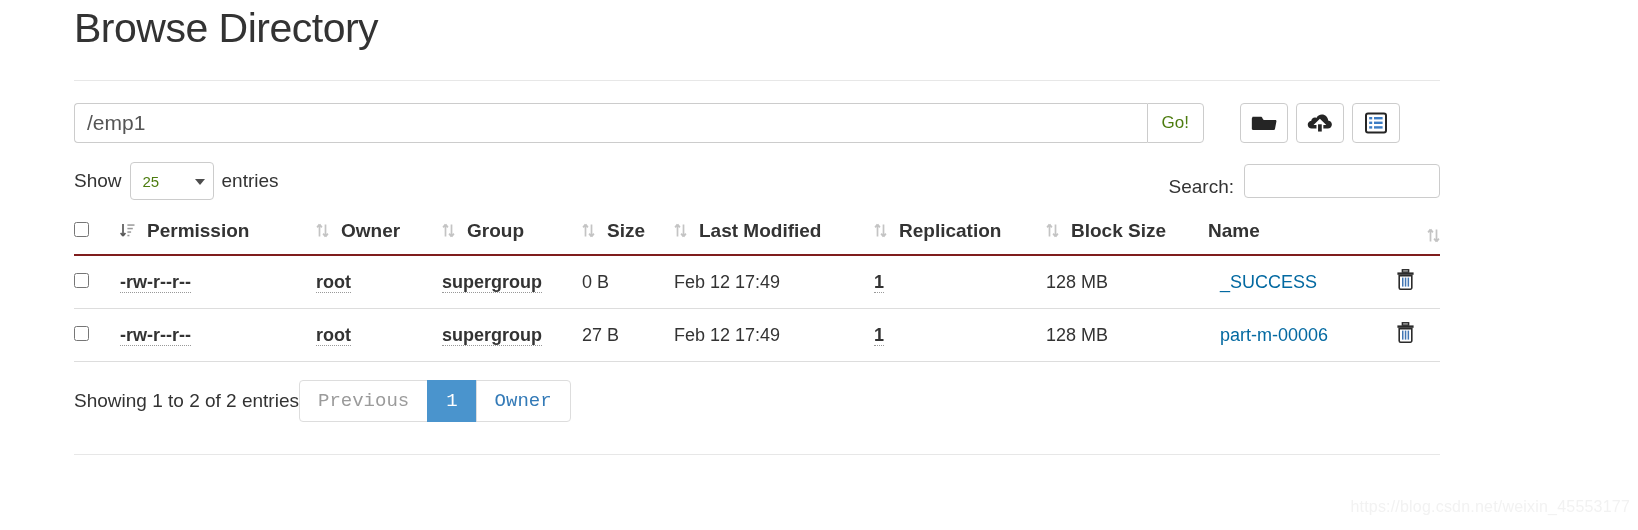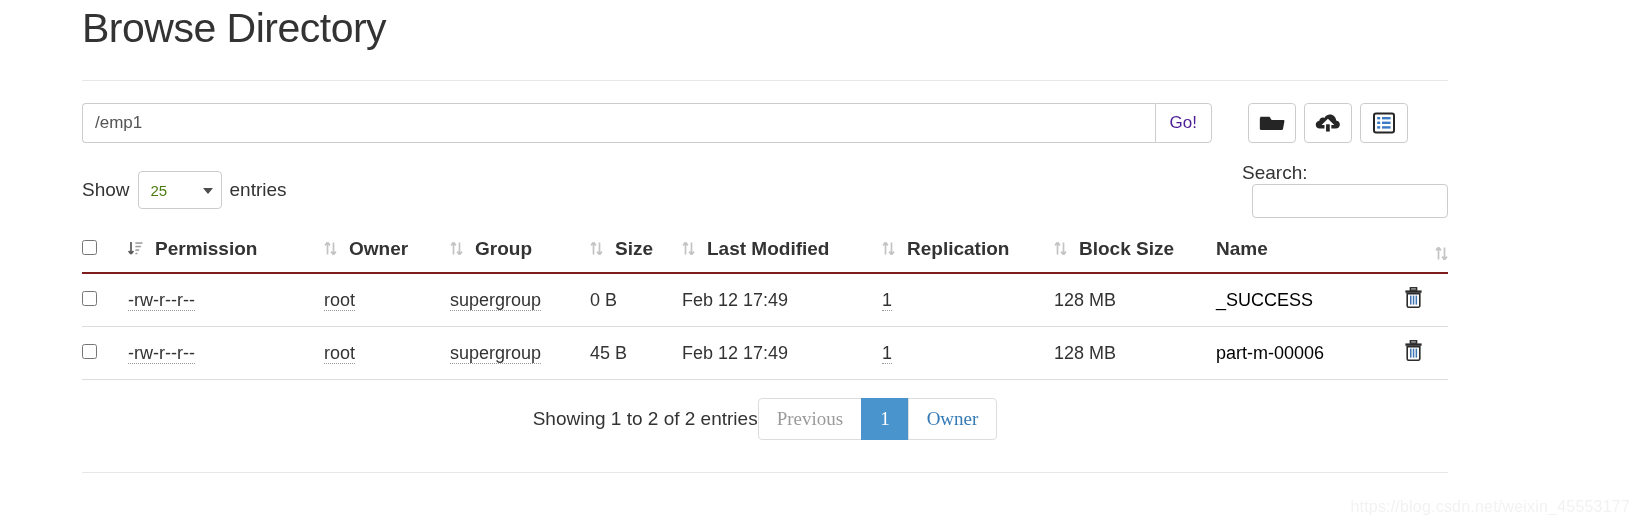--- a/index.html
+++ b/index.html
@@ -10,21 +10,21 @@
   body {
     width: 1638px;
     height: 530px;
     font-family: "Liberation Sans", sans-serif;
     color: #333333;
     overflow: hidden;
     position: relative;
   }
   .container {
     position: absolute;
-    left: 82px;
+    left: 74px;
     top: 0;
     width: 1366px;
   }
   
   .page-title {
     font-size: 41px;
     font-weight: normal;
     color: #333333;
     margin: 0;
     padding-top: 4px;
@@ -48,34 +48,34 @@
     height: 40px;
   }
   .path-input {
     flex: 1 1 auto;
     height: 40px;
     box-sizing: border-box;
     border: 1px solid #cccccc;
     border-right: none;
     border-radius: 4px 0 0 4px;
     padding: 6px 12px;
-    font-size: 17px;
+    font-size: 21px;
     font-family: "Liberation Sans", sans-serif;
     color: #555555;
     background: #ffffff;
     outline: none;
   }
   .go-btn {
     flex: 0 0 auto;
     height: 40px;
     box-sizing: border-box;
     border: 1px solid #cccccc;
     border-radius: 0 4px 4px 0;
     background: #ffffff;
-    color: #4c1d95;
+    color: #4d7c0f;
     font-size: 17px;
     font-family: "Liberation Sans", sans-serif;
     padding: 0 14px;
     cursor: pointer;
     line-height: 38px;
   }
   .icon-btn-group {
     display: flex;
     margin-left: 36px;
     gap: 8px;
@@ -134,24 +134,23 @@
     top: 50%;
     margin-top: -2px;
     width: 0; height: 0;
     border-left: 5px solid transparent;
     border-right: 5px solid transparent;
     border-top: 6px solid #4d4d4d;
     pointer-events: none;
   }
   .search-ctrl {
     display: flex;
-    align-items: flex-start;
+    align-items: flex-end;
     font-size: 19px;
     color: #333333;
-    flex-direction: column;
   }
   .search-input {
     width: 196px;
     height: 34px;
     box-sizing: border-box;
     margin-left: 10px;
     border: 1px solid #cccccc;
     border-radius: 4px;
     background: #ffffff;
     padding: 4px 10px;
@@ -214,57 +213,59 @@
 
   input.rowchk, input.allchk {
     width: 15px;
     height: 15px;
     margin: 0;
     cursor: pointer;
   }
   .editable {
     border-bottom: 1px dotted #999999;
     cursor: pointer;
+    font-weight: bold;
   }
   .file-link {
-    color: #000000;
+    color: #0369a1;
     text-decoration: none;
     cursor: pointer;
+    margin-left: 12px;
   }
   .trash-btn {
     background: none;
     border: none;
     padding: 0;
     cursor: pointer;
     display: inline-flex;
     align-items: center;
     justify-content: center;
   }
   .cell-act { text-align: center; }
   
   .tfoot-row {
     display: flex;
     align-items: center;
-    justify-content: center;
+    justify-content: flex-start;
     margin-top: 18px;
   }
   .dt-info {
     font-size: 19px;
     color: #333333;
   }
   .pagination {
     display: flex;
   }
   .pg-btn {
     box-sizing: border-box;
     border: 1px solid #dddddd;
     background: #ffffff;
     color: #337ab7;
     font-size: 19px;
-    font-family: Liberation Serif, serif;
+    font-family: Liberation Mono, monospace;
     padding: 8px 18px;
     margin-left: -1px;
     cursor: pointer;
     line-height: 24px;
   }
   .pg-btn:first-child {
     border-radius: 4px 0 0 4px;
     margin-left: 0;
     color: #9b9b9b;
     cursor: default;
@@ -524,21 +525,21 @@
         </td>
         <td>
           <span class="editable">-rw-r--r--</span>
         </td>
         <td>
           <span class="editable">root</span>
         </td>
         <td>
           <span class="editable">supergroup</span>
         </td>
-        <td>45 B</td>
+        <td>27 B</td>
         <td>Feb 12 17:49</td>
         <td>
           <span class="editable">1</span>
         </td>
         <td>128 MB</td>
         <td>
           <a class="file-link">part-m-00006</a>
         </td>
         <td class="cell-act">
           <button class="trash-btn">

